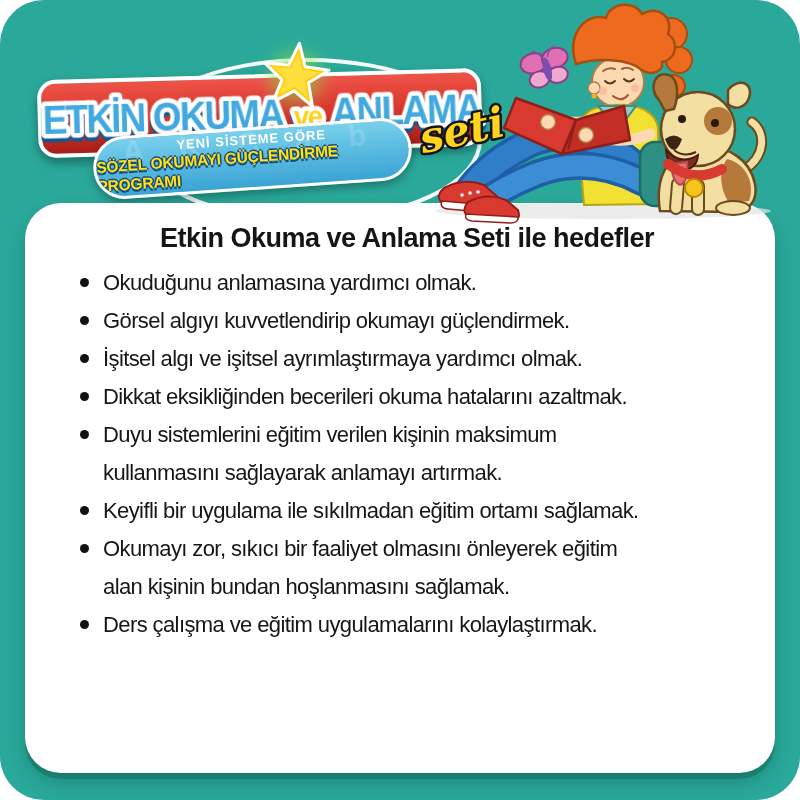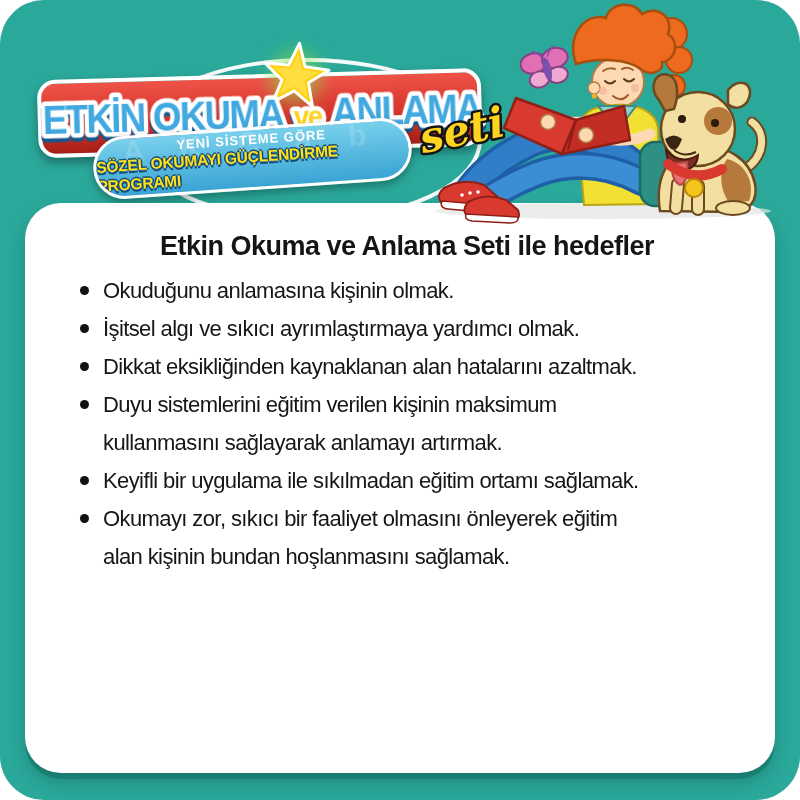--- a/index.html
+++ b/index.html
@@ -25,21 +25,21 @@
     font-size:30px;font-weight:bold;color:rgba(255,255,255,.16);letter-spacing:14px;pointer-events:none;}
   .pill-line1{position:relative;color:#ffffff;font-size:13px;font-weight:bold;letter-spacing:1px;line-height:15px;}
   .pill-line2{position:relative;color:#FFE11A;font-size:15.5px;font-weight:bold;letter-spacing:-0.2px;line-height:19px;
     text-shadow:-1.5px 0 0 #174a74,1.5px 0 0 #174a74,0 -1.5px 0 #174a74,0 2.5px 0 #174a74;}
   .seti-svg{position:absolute;left:392px;top:82px;width:110px;height:75px;}
   .seti-svg text{font-family:"DejaVu Serif","Liberation Serif",serif;font-style:italic;font-weight:bold;}
 
   
   .card{position:absolute;left:25px;right:25px;top:203px;bottom:27px;background:#ffffff;border-radius:36px;
     box-shadow:0 6px 0 rgba(0,55,48,.22),0 10px 16px rgba(0,55,48,.25);}
-  .card-inner{padding:22px 38px 0 52px;}
+  .card-inner{padding:14px 38px 0 52px;}
   .heading{margin:6px 0 10px;text-align:center;color:#151515;font-size:27px;font-weight:bold;letter-spacing:-0.5px;}
   .goals{list-style:none;margin:8px 0 0;padding:0;color:#161616;font-size:22px;letter-spacing:-0.6px;}
   .goals li{position:relative;padding-left:26px;line-height:38px;white-space:pre-line;}
   .goals li::before{content:"";position:absolute;left:3px;top:14px;width:9px;height:9px;border-radius:50%;background:#111;}
 
   
   .illus{position:absolute;left:428px;top:2px;width:345px;height:220px;}
 </style>
 </head>
 <body>
@@ -80,28 +80,30 @@
 
     <svg class="seti-svg" viewBox="0 0 110 75">
       <text x="10" y="48" font-size="42" fill="#FFD41E" stroke="#141414" stroke-width="5" paint-order="stroke" stroke-linejoin="round" transform="rotate(-12 55 38)">seti</text>
     </svg>
   </div>
 
   <div class="card">
     <div class="card-inner">
       <h1 class="heading">Etkin Okuma ve Anlama Seti ile hedefler</h1>
       <ul class="goals">
-        <li>Okuduğunu anlamasına kişinin olmak.</li>
-        <li>İşitsel algı ve sıkıcı ayrımlaştırmaya yardımcı olmak.</li>
-        <li>Dikkat eksikliğinden kaynaklanan alan hatalarını azaltmak.</li>
+        <li>Okuduğunu anlamasına yardımcı olmak.</li>
+        <li>Görsel algıyı kuvvetlendirip okumayı güçlendirmek.</li>
+        <li>İşitsel algı ve işitsel ayrımlaştırmaya yardımcı olmak.</li>
+        <li>Dikkat eksikliğinden becerileri okuma hatalarını azaltmak.</li>
         <li>Duyu sistemlerini eğitim verilen kişinin maksimum
 kullanmasını sağlayarak anlamayı artırmak.</li>
         <li>Keyifli bir uygulama ile sıkılmadan eğitim ortamı sağlamak.</li>
         <li>Okumayı zor, sıkıcı bir faaliyet olmasını önleyerek eğitim
 alan kişinin bundan hoşlanmasını sağlamak.</li>
+        <li>Ders çalışma ve eğitim uygulamalarını kolaylaştırmak.</li>
       </ul>
     </div>
   </div>
 
   <svg class="illus" viewBox="0 0 345 220">
 
     <ellipse cx="175" cy="209" rx="168" ry="8" fill="#e2e6e5" opacity="0.7"></ellipse>
 
     <g transform="translate(120,66) rotate(-14)">
       <ellipse cx="-13" cy="-8" rx="13" ry="10" fill="#E06FB4" stroke="#8a3f86" stroke-width="2"></ellipse>

